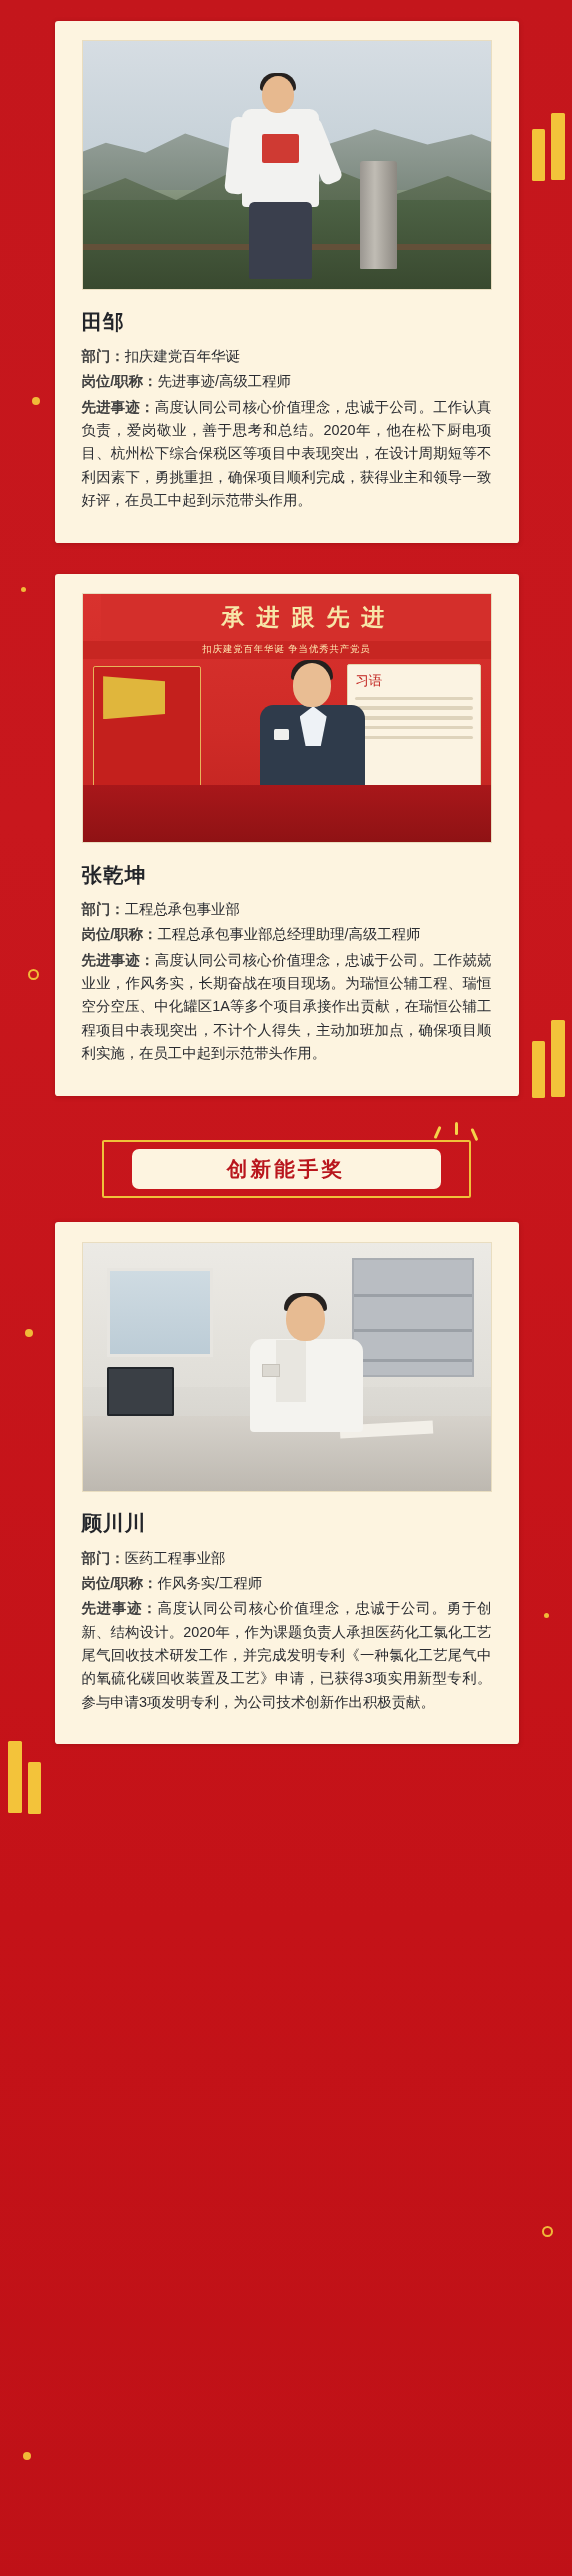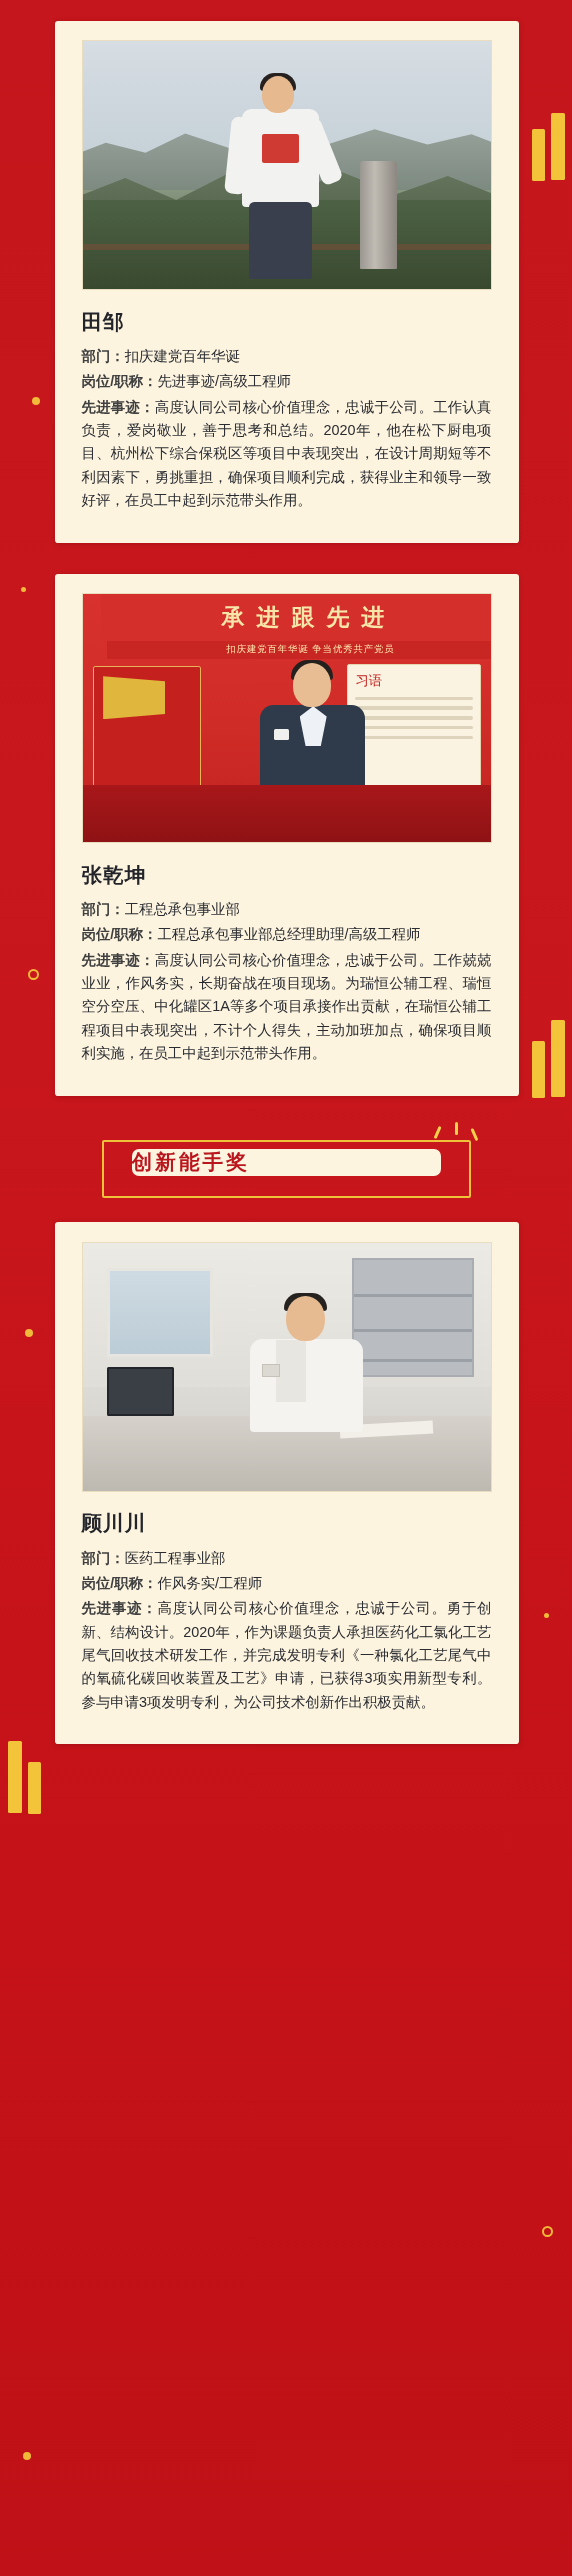--- a/index.html
+++ b/index.html
@@ -120,21 +120,21 @@
     background:#d42f2b;
     display:flex; align-items:center; justify-content:center;margin-left:18px;
   }
   .ph2 .banner-text {
     color:#f7e6a8; font-size:23px; font-weight:bold; letter-spacing:3.1px;
     font-family:"Liberation Serif", serif;
   }
   .ph2 .subbar {
     position:absolute; left:0; top:47px; width:100%; height:17.5px;
     background:#c72622; color:#ffe9b0; font-size:9.3px;
-    display:flex; align-items:center; justify-content:center; letter-spacing:1px;margin-left:24px;
+    display:flex; align-items:center; justify-content:center; letter-spacing:1px;
   }
   .ph2 .left-panel {
     position:absolute; left:10.3px; top:72px; width:108px; height:129px;
     background:#c4201d; border:1.5px solid #e7b45a; border-radius:2.1px;
   }
   .ph2 .flag {
     position:absolute; left:20.6px; top:82px; width:62px; height:43px;
     background:#e0b63c; clip-path: polygon(0 0, 100% 12%, 100% 88%, 0 100%);
   }
   .ph2 .right-panel {
@@ -234,24 +234,24 @@
   .award-frame {
     position: absolute;
     left: 47px; top: 0;
     width: 369px; height: 58px;
     border: 2.6px solid #f0c13a;
     border-radius: 2.1px;
   }
   .award-plate {
     position: absolute;
     left: 77px; top: 9.3px;
-    width: 309px; height: 27px;
+    width: 309px; height: 40px;
     background: #fdf4e0;
     border-radius: 7px;
-    display: flex; align-items: center; 
+    display: flex; align-items: center; justify-content: center;
   }
   .award-title {
     font-size: 20.6px;
     font-weight: bold;
     color: #b9161d;
     letter-spacing: 3.1px;
     font-family: "Liberation Serif", serif;
   }
   .spark {
     position: absolute;

